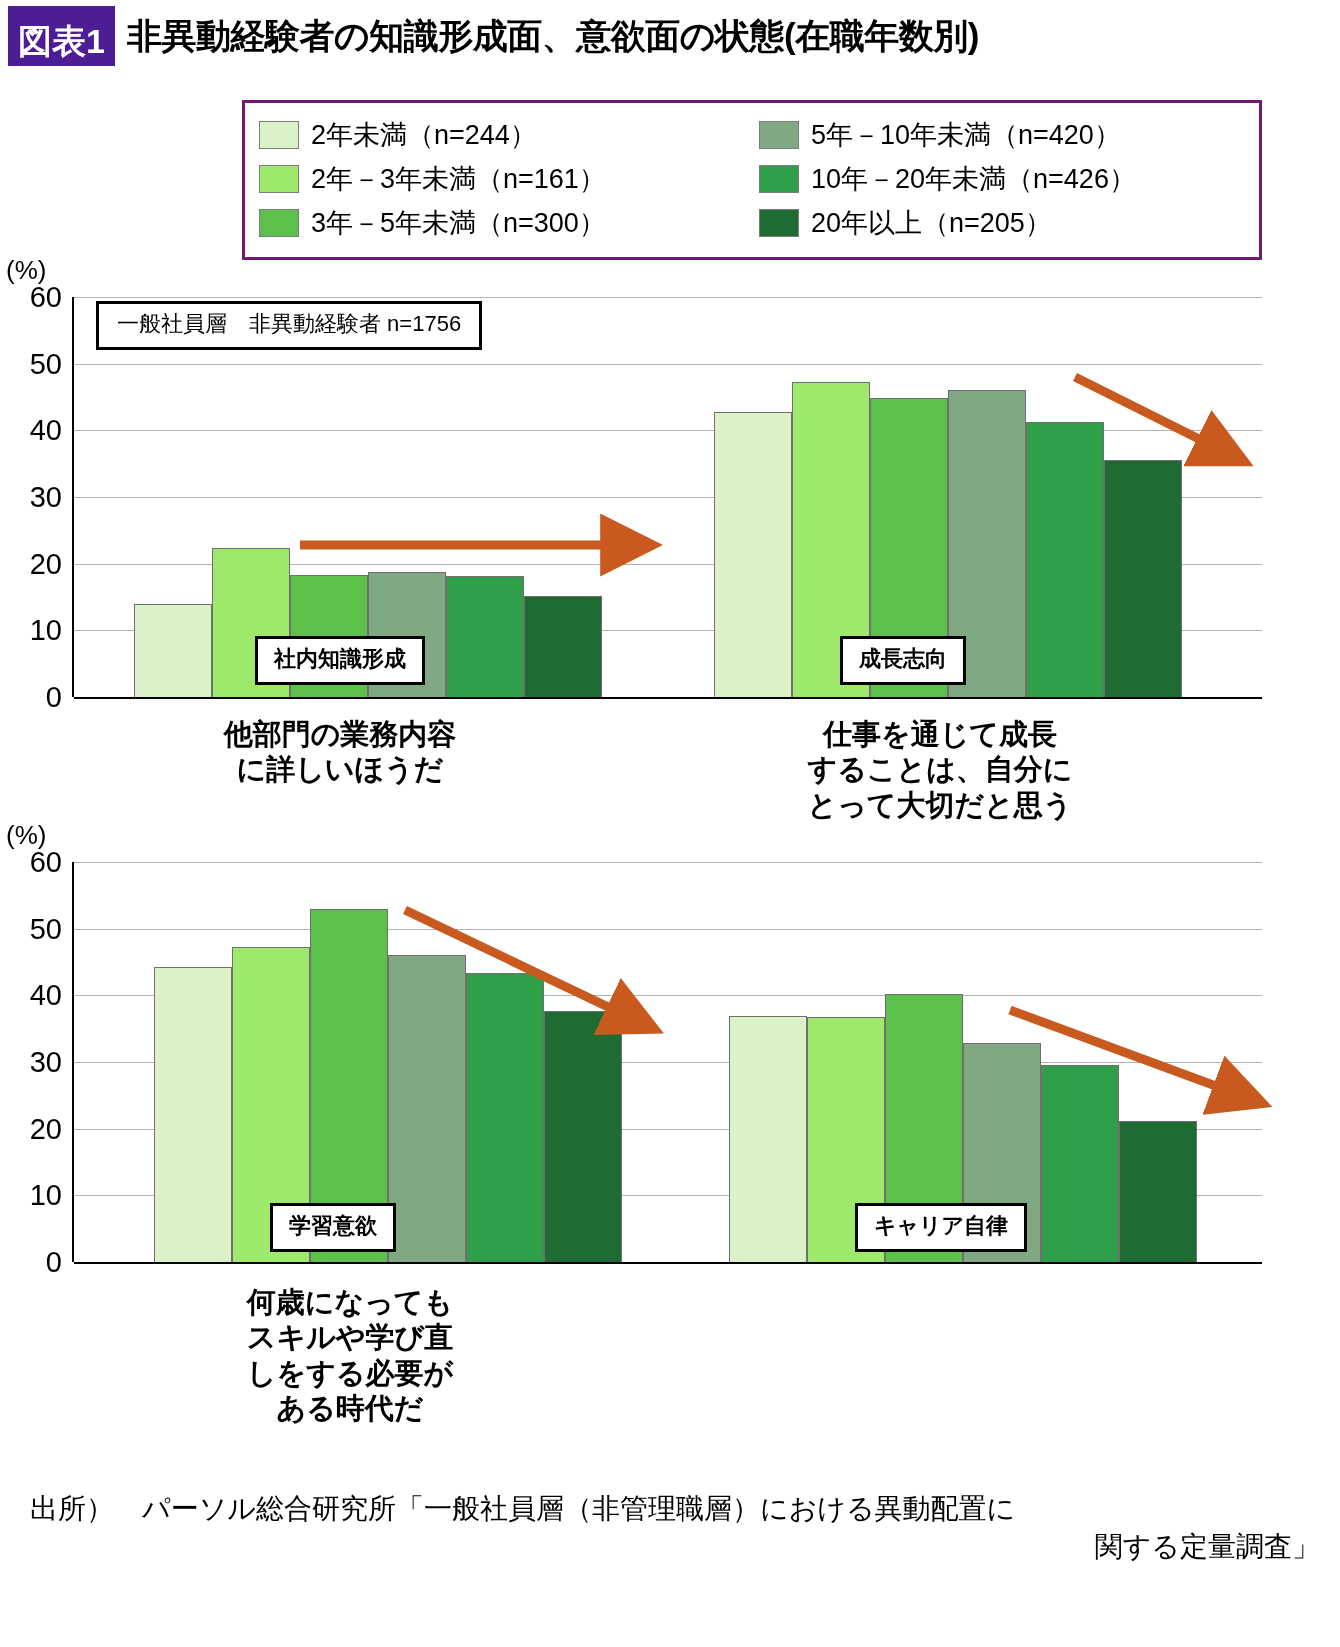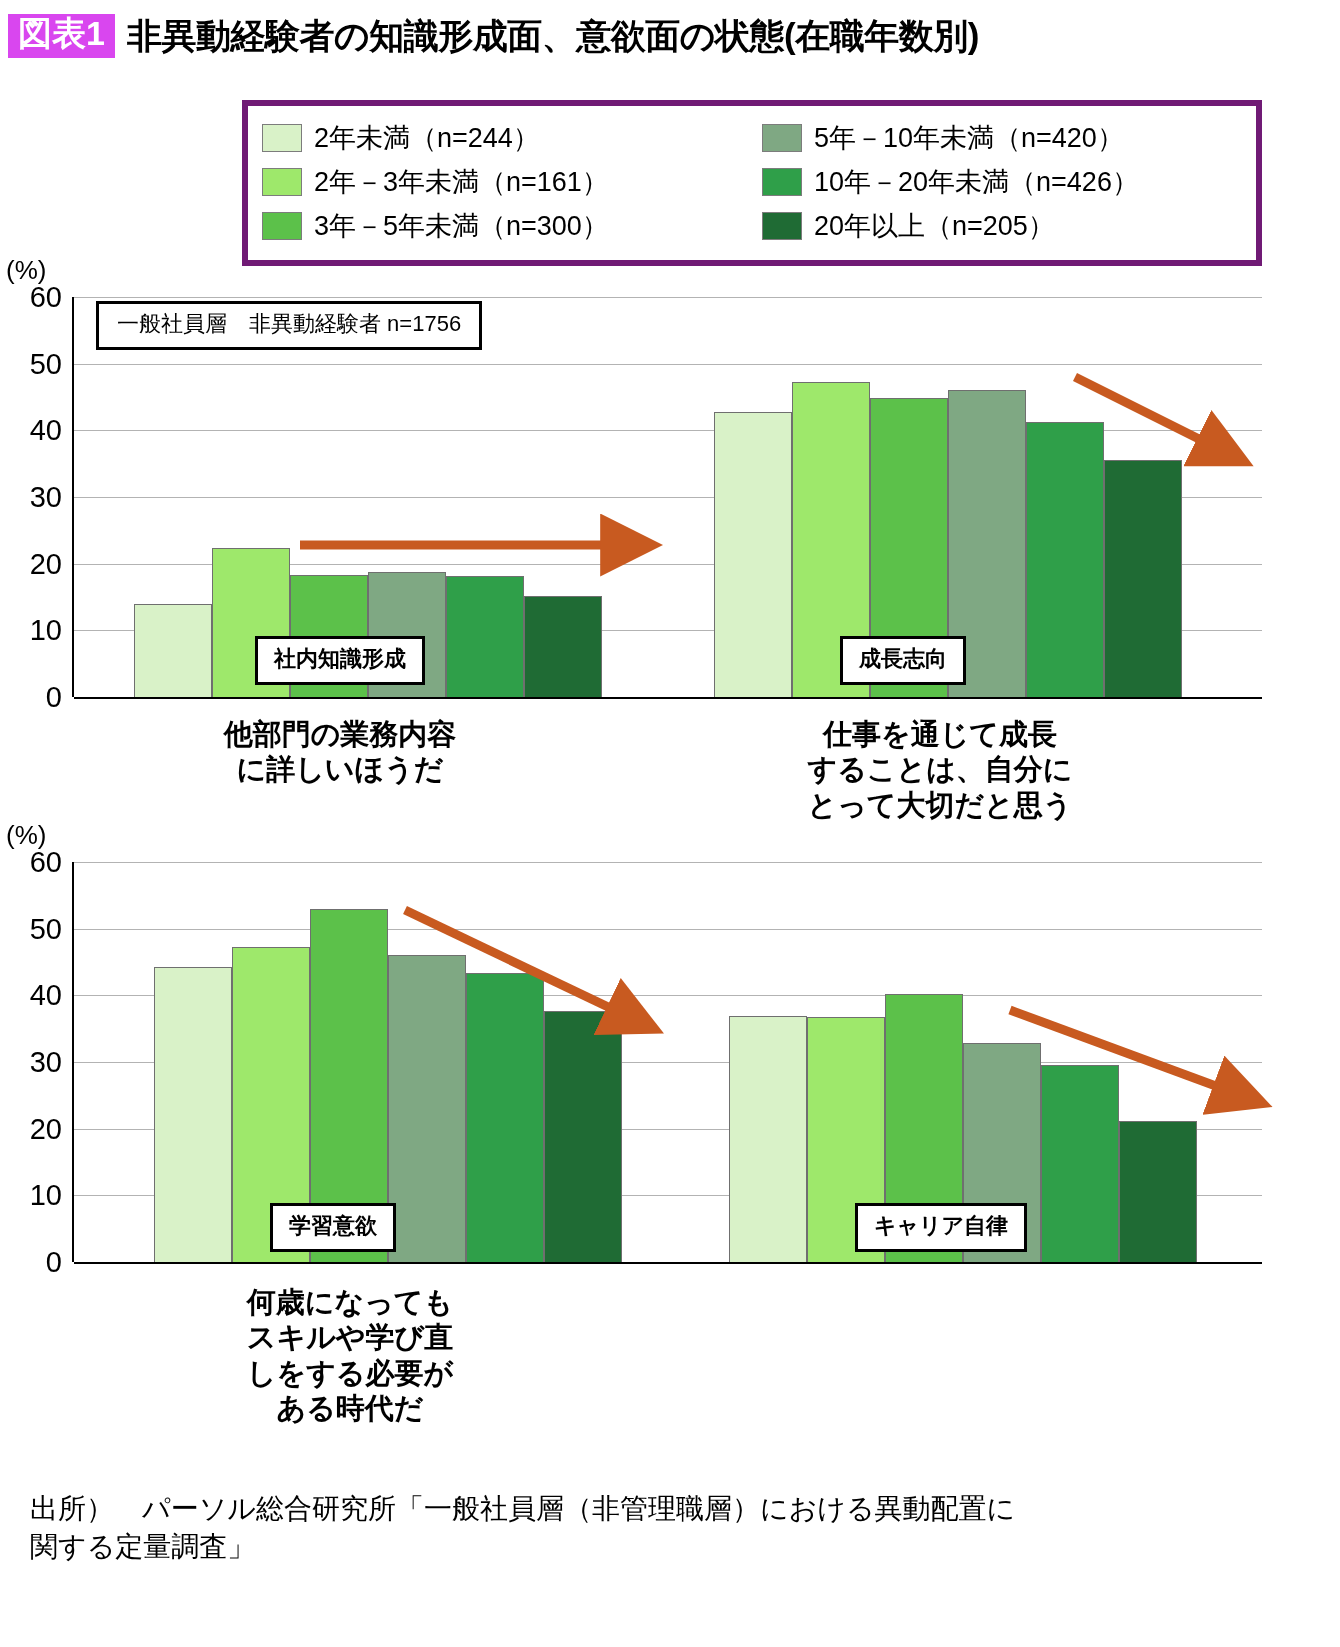--- a/index.html
+++ b/index.html
@@ -15,43 +15,43 @@
   }
 
   
   .title-row {
     display: flex;
     align-items: center;
     padding: 10px 0 0 8px;
     height: 62px;
   }
   .title-badge {
-    background: #d946ef;
+    background: #4c1d95;
     color: #ffffff;
     font-size: 34px;
     font-weight: bold;
-    padding: 2px 10px 6px 10px;
+    padding: 18px 10px 6px 10px;
     line-height: 1.05;
     letter-spacing: 0px;
   }
   .title-text {
     font-size: 35px;
     font-weight: bold;
     margin-left: 12px;
     letter-spacing: -0.5px;
     white-space: nowrap;
   }
 
   
   .legend-box {
     position: absolute;
     left: 242px;
     top: 100px;
     width: 1020px;
-    border: 6px solid #701a75;
+    border: 3px solid #701a75;
     padding: 10px 14px 12px 14px;
     background: #fff;
   }
   .legend-grid {
     display: grid;
     grid-template-columns: 500px 1fr;
     grid-auto-rows: 44px;
     align-items: center;
   }
   .legend-item {
@@ -152,21 +152,21 @@
 
   
   .source {
     position: absolute;
     left: 30px;
     top: 1490px;
     width: 1290px;
     font-size: 28px;
     line-height: 1.35;
   }
-  .source .l2 { display: block; }
+  .source .l2 { display: block; text-align: right; }
 </style>
 </head>
 <body>
 
 <div class="title-row">
   <span class="title-badge">図表1</span>
   <span class="title-text">非異動経験者の知識形成面、意欲面の状態(在職年数別)</span>
 </div>
 
 <div class="legend-box">

